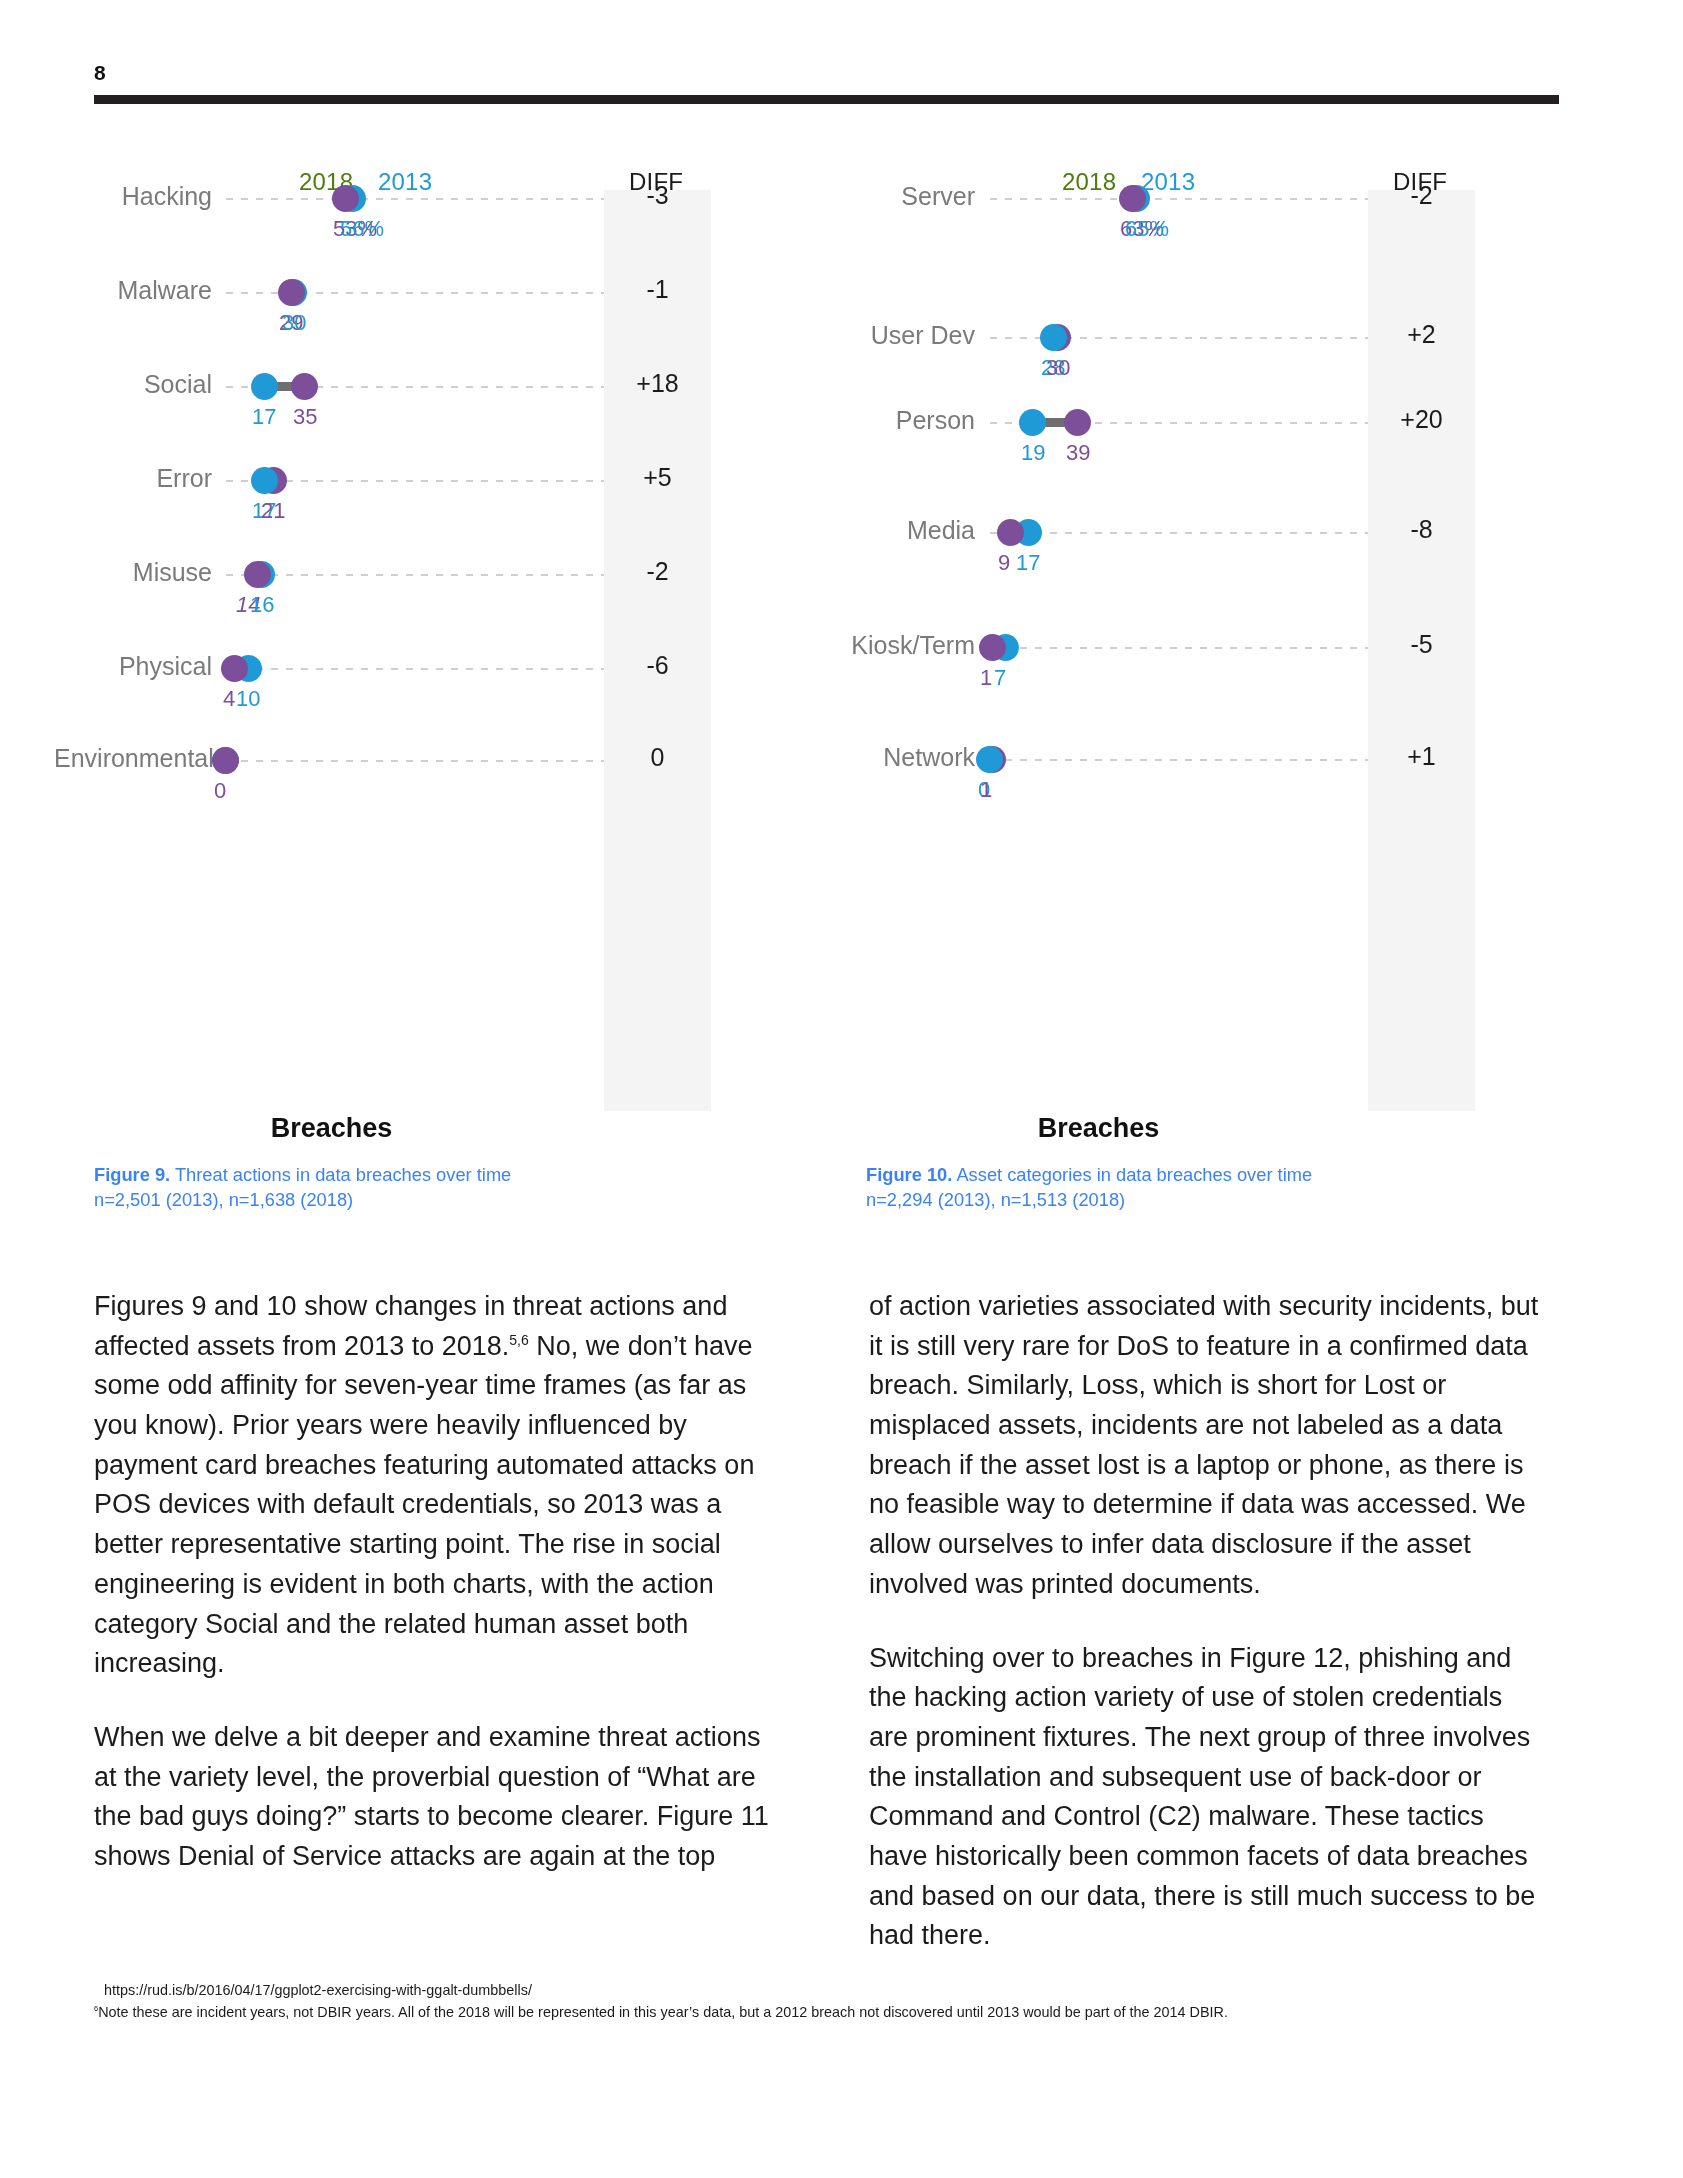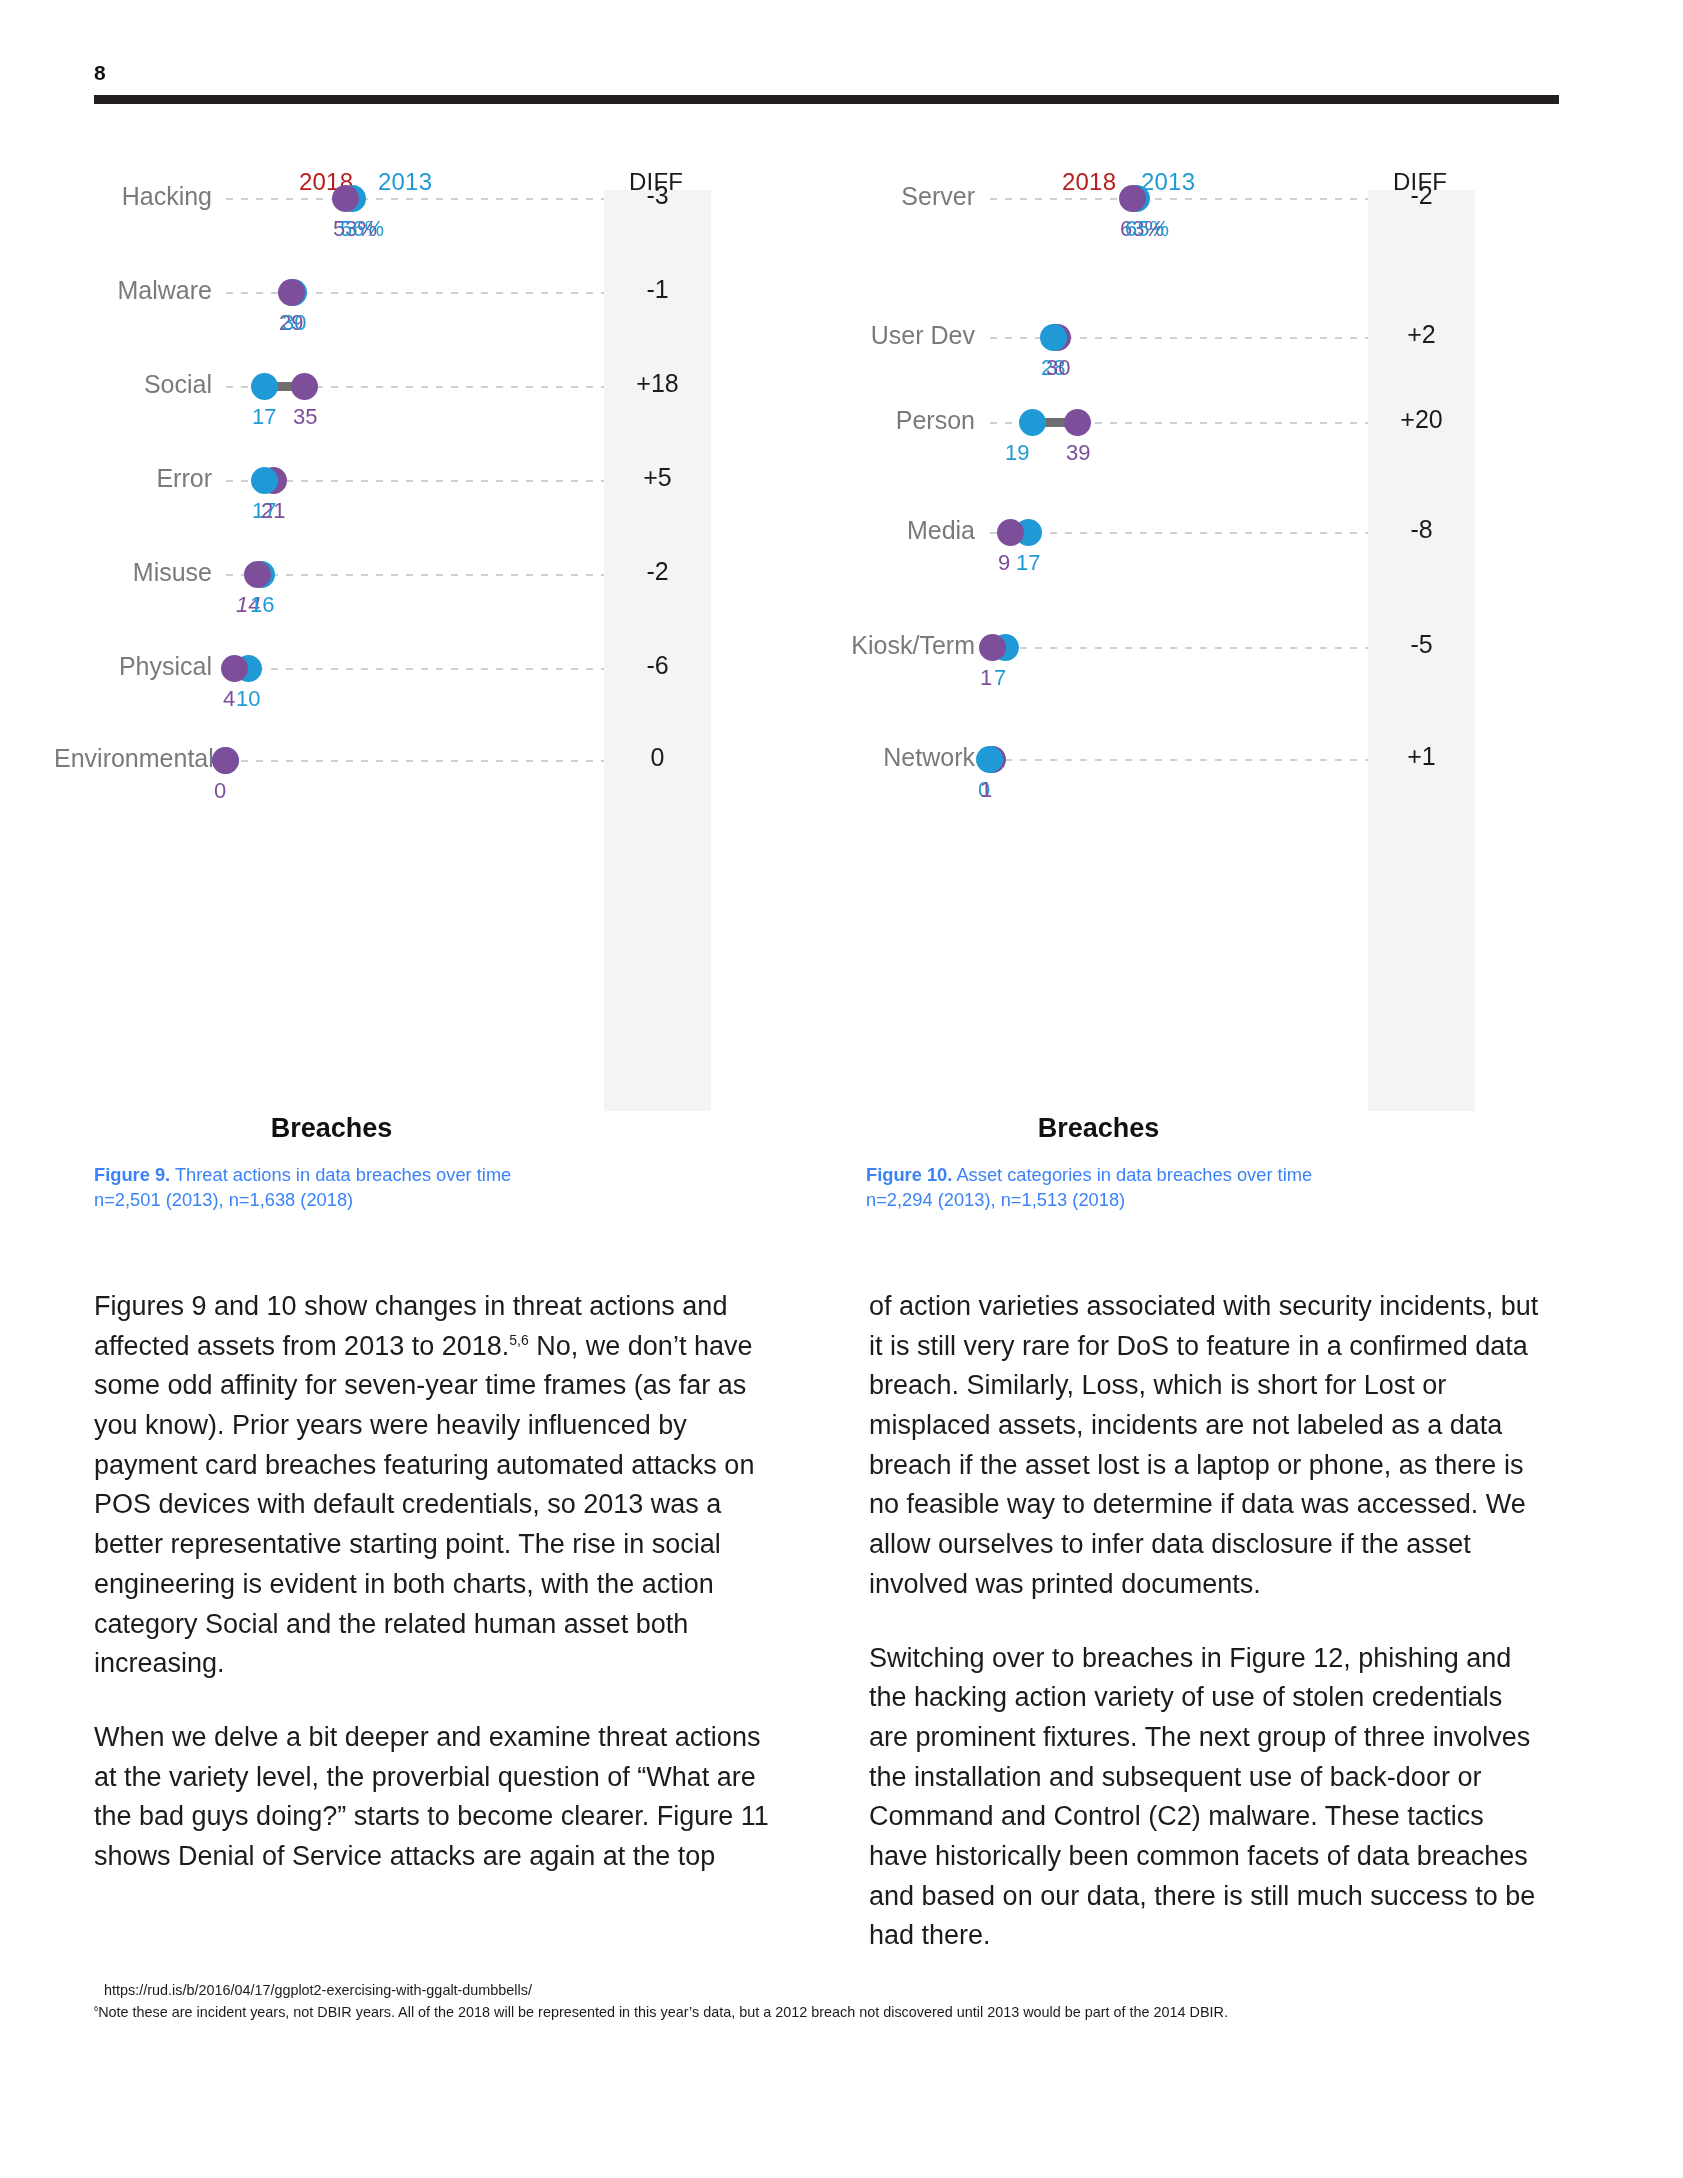--- a/index.html
+++ b/index.html
@@ -30,21 +30,21 @@
   .chart.right{left:861px;width:683px;}
 
   .diff-band{
     position:absolute;top:22px;width:107px;height:921px;
     background:#f4f4f4;
   }
   .chart.left  .diff-band{left:510px;}
   .chart.right .diff-band{left:507px;}
 
   .legend{position:absolute;top:0;height:40px;font-size:24px;letter-spacing:0.2px;}
-  .legend .lg2018{position:absolute;color:#b91c1c;text-align:right;}
+  .legend .lg2018{position:absolute;color:#4d7c0f;text-align:right;}
   .legend .lg2013{position:absolute;color:#1f9ad6;}
   .legend .lgdiff{position:absolute;color:#1b1b1b;}
   .chart.left  .lg2018{left:205px;}
   .chart.left  .lg2013{left:284px;}
   .chart.left  .lgdiff{left:535px;}
   .chart.right .lg2018{left:201px;}
   .chart.right .lg2013{left:280px;}
   .chart.right .lgdiff{left:532px;}
 
   .row{position:absolute;left:0;width:683px;height:0;}
@@ -230,21 +230,21 @@
             <div class="vlabel v2013" style="left: 180px;">28</div>
             <div class="vlabel v2018" style="left: 185px;">30</div>
             <div class="diffval">+2</div>
           </div>
           <div class="row" style="top: 254px;">
             <div class="cat">Person</div>
             <div class="dotline"></div>
             <div class="connector" style="left: 172px; width: 45px;"></div>
             <div class="dot d2018" style="left: 203px;"></div>
             <div class="dot d2013" style="left: 158px;"></div>
-            <div class="vlabel v2013" style="left: 144px;">19</div>
+            <div class="vlabel v2013" style="left: 160px;">19</div>
             <div class="vlabel v2018" style="left: 205px;">39</div>
             <div class="diffval">+20</div>
           </div>
           <div class="row" style="top: 364px;">
             <div class="cat">Media</div>
             <div class="dotline"></div>
             <div class="dot d2013" style="left: 154px;"></div>
             <div class="dot d2018" style="left: 136px;"></div>
             <div class="vlabel v2018" style="left: 137px;">9</div>
             <div class="vlabel v2013" style="left: 155px;">17</div>

